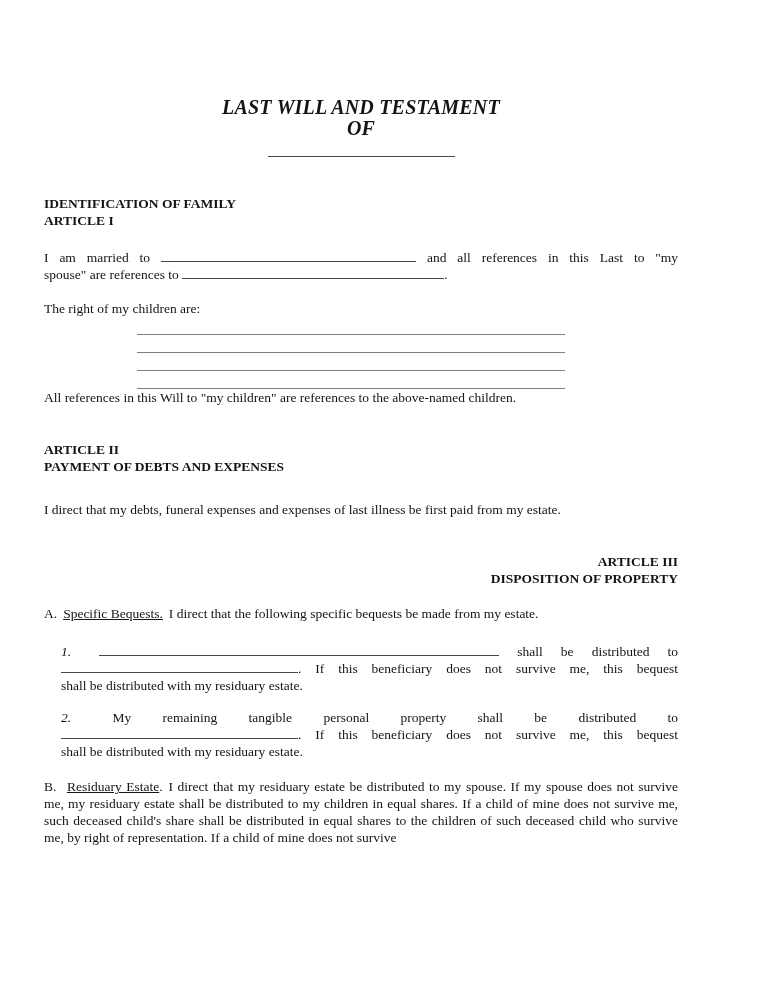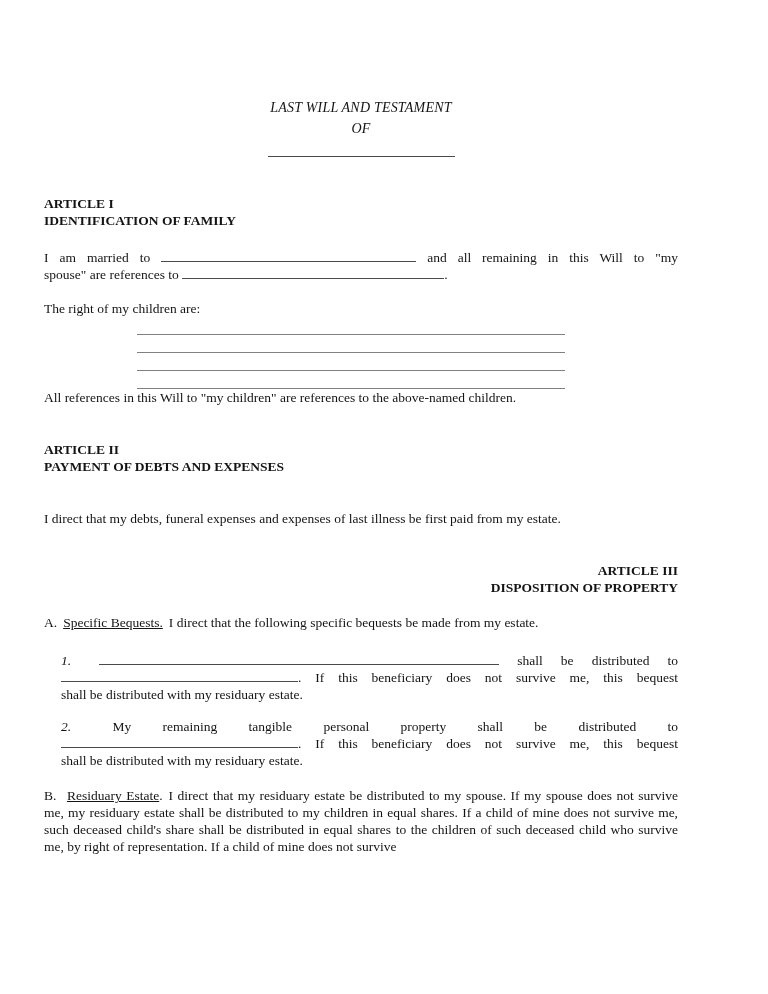--- a/index.html
+++ b/index.html
@@ -9,21 +9,21 @@
     background:#ffffff;
     color:#141414;
     font-family:"Liberation Serif", serif;
     font-size:13.5px;
     line-height:17px;
     overflow:hidden;
     box-sizing:border-box;
   }
   .content { padding:97px 90px 0 44px; box-sizing:border-box; }
 
-  .title-block { text-align:center; font-weight:normal; font-style:italic; font-size:14px; line-height:21px; letter-spacing:0.2px; }
+  .title-block { text-align:center; font-weight:bold; font-style:italic; font-size:20px; line-height:21px; letter-spacing:0.2px; }
 
   .name-blank { width:187px; height:17px; margin:0 auto; border-bottom:1px solid #4a4a4a; }
 
   .jline { text-align:justify; text-align-last:justify; -moz-text-align-last:justify; }
   .para-justify { text-align:justify; }
 
   .blank { display:inline-block; height:12px; border-bottom:1px solid #4a4a4a; }
   .w265 { width:265px; } .w240 { width:240px; }
   .w255 { width:255px; } .w265b { width:262px; }
   .w400 { width:400px; } .w237 { width:237px; }
@@ -31,21 +31,21 @@
   .heading { font-weight:bold; }
   .u { text-decoration:underline;margin-top:44px; }
   .lbl { margin-right:6px; }
   .num { font-style:italic; margin-right:10px; }
 
   .m-opening   { margin-top:38px; }
   .m-article1  { margin-top:35px; }
   .m-married   { margin-top:20px; }
   .m-childintro{ margin-top:17px; }
   .m-article2  { margin-top:35px; }
-  .m-debts     { margin-top:35px; }
+  .m-debts     { margin-top:26px; }
   .m-article3  { margin-top:35px;text-align:right; }
   .m-aintro    { margin-top:18px; }
   .m-item1     { margin-top:21px; }
   .m-item2     { margin-top:15px; }
   .m-bpara     { margin-top:18px; }
 
   .child-lines { margin-left:93px; }
   .child-line  { width:428px; height:17px; border-bottom:1px solid #808080; }
 
   .item { margin-left:17px; }
@@ -60,26 +60,26 @@
       <div>LAST WILL AND TESTAMENT</div>
       <div>OF</div>
     </div>
 
     <div class="name-blank"></div>
 
     <div class="m-opening">
     </div>
 
     <div class="m-article1">
+      <div class="heading">IDENTIFICATION OF FAMILY</div>
       <div class="heading">ARTICLE I</div>
-      <div class="heading">IDENTIFICATION OF FAMILY</div>
     </div>
 
     <div class="m-married">
-      <div class="jline"><span>I am married to</span> <span class="blank w255"></span> <span>and all remaining in this Will to "my</span></div>
+      <div class="jline"><span>I am married to</span> <span class="blank w255"></span> <span>and all references in this Last to "my</span></div>
       <div><span>spouse" are references to</span> <span class="blank w265b"></span><span>.</span></div>
     </div>
 
     <div class="m-childintro">The right of my children are:</div>
 
     <div class="child-lines">
       <div class="child-line"></div>
       <div class="child-line"></div>
       <div class="child-line"></div>
       <div class="child-line"></div>

